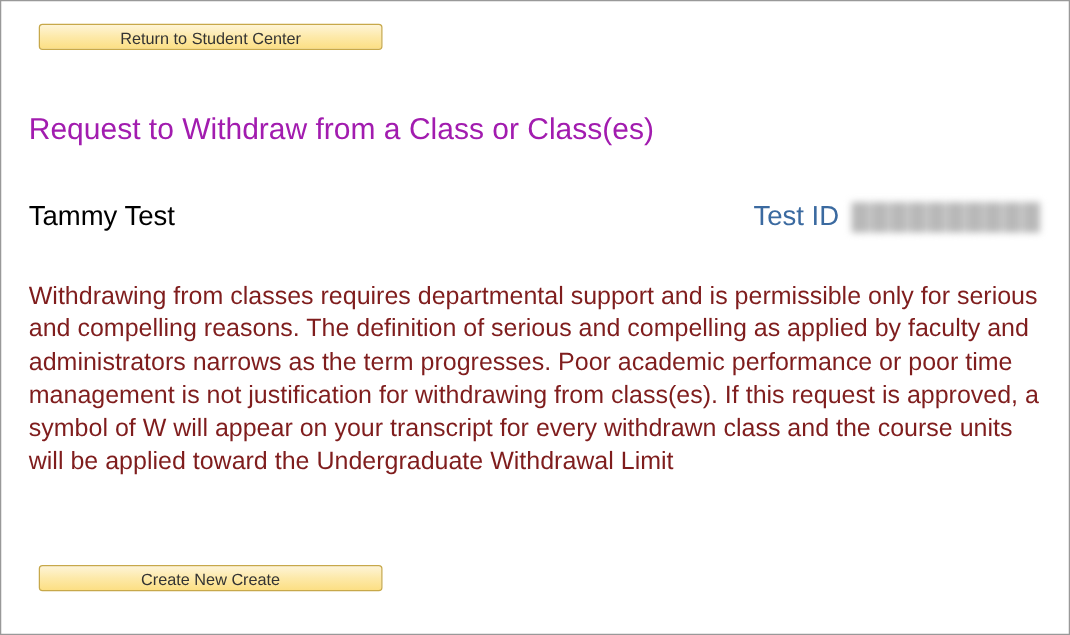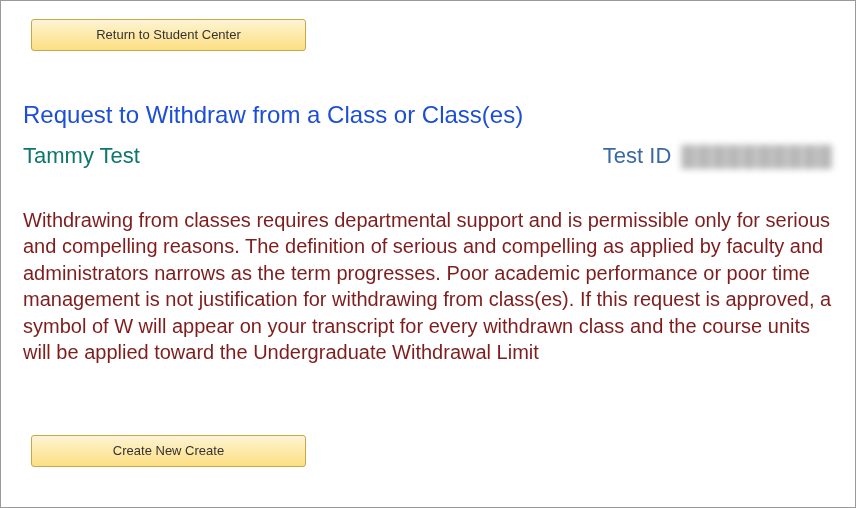--- a/index.html
+++ b/index.html
@@ -12,51 +12,52 @@
       background: #ffffff;
       width: 856px;
       height: 508px;
       border: 1px solid #999;
       padding: 18px 22px 22px 22px;
       position: relative;
     }
     .ps-button {
       display: inline-block;
       width: 275px;
-      height: 32px;
+      height: 21px;
       line-height: 22px;
       text-align: center;
       font-size: 13px;
       color: #333;
       background: linear-gradient(to bottom, #fef4d6 0%, #fde9a9 50%, #fcdf84 100%);
       border: 1px solid #c7a84a;
       border-radius: 3px;
       cursor: pointer;
       font-family: Arial, Helvetica, sans-serif;
     }
     .top-button-row {
       margin-bottom: 50px;
       margin-left: 8px;
     }
     .page-title {
       font-size: 24px;
-      color: #1d4ed8;
+      color: #a21caf;
       font-weight: 400;
       margin-bottom: 14px;
     }
     .subhead-row {
       display: flex;
       justify-content: space-between;
       align-items: baseline;
       margin-bottom: 38px;
     }
     .student-name {
       font-size: 22px;
-      color: #0f766e;
+      color: #000000;
       font-weight: 400;
+      margin-top: 28px;
     }
     .beach-id-block {
       display: flex;
       align-items: baseline;
       gap: 10px;
     }
     .beach-id-label {
       font-size: 22px;
       color: #3b6aa0;
       font-weight: 400;

